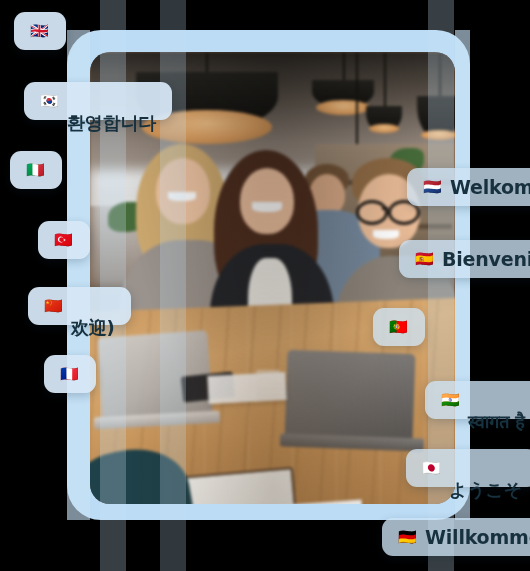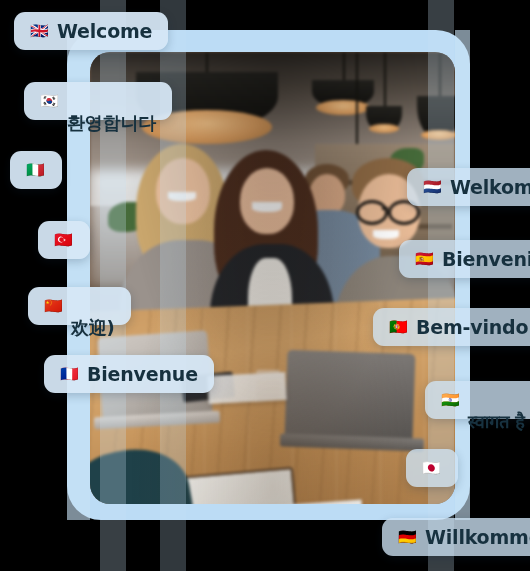--- a/index.html
+++ b/index.html
@@ -285,58 +285,56 @@
 
   <div class="band" style="left:67px; top:30px; width:23px; height:490px;"></div>
   <div class="band" style="left:100px; top:0px; width:26px; height:571px; opacity:.45;"></div>
   <div class="band" style="left:160px; top:0px; width:26px; height:571px; opacity:.40;"></div>
   <div class="band" style="left:428px; top:0px; width:26px; height:571px; opacity:.45;"></div>
   <div class="band" style="left:455px; top:30px; width:15px; height:490px;"></div>
 
   <div id="chip-layer">
       <div class="chip" style="left: 14px; top: 12px;">
         <span class="chip-flag">🇬🇧</span>
-        <span class="chip-label">Welcome</span>
       </div>
       <div class="chip cjk" style="left: 24px; top: 82px;">
         <span class="chip-flag">🇰🇷</span>
         <span class="chip-label">환영합니다</span>
       </div>
       <div class="chip" style="left: 10px; top: 151px;">
         <span class="chip-flag">🇮🇹</span>
       </div>
       <div class="chip" style="left: 38px; top: 221px;">
         <span class="chip-flag">🇹🇷</span>
       </div>
       <div class="chip cjk" style="left: 28px; top: 287px;">
         <span class="chip-flag">🇨🇳</span>
         <span class="chip-label">欢迎)</span>
       </div>
       <div class="chip" style="left: 44px; top: 355px;">
         <span class="chip-flag">🇫🇷</span>
-        <span class="chip-label">Bienvenue</span>
       </div>
       <div class="chip translucent" style="left: 407px; top: 168px;">
         <span class="chip-flag">🇳🇱</span>
         <span class="chip-label">Welkom</span>
       </div>
       <div class="chip translucent" style="left: 399px; top: 240px;">
         <span class="chip-flag">🇪🇸</span>
         <span class="chip-label">Bienvenido</span>
       </div>
       <div class="chip translucent" style="left: 373px; top: 308px;">
         <span class="chip-flag">🇵🇹</span>
-        <span class="chip-label">Bem-vindo</span>
       </div>
       <div class="chip translucent cjk" style="left: 425px; top: 381px;">
         <span class="chip-flag">🇮🇳</span>
         <span class="chip-label">स्वागत है</span>
       </div>
       <div class="chip translucent cjk" style="left: 406px; top: 449px;">
         <span class="chip-flag">🇯🇵</span>
+        <span class="chip-label">ようこそ</span>
       </div>
       <div class="chip translucent" style="left: 382px; top: 518px;">
         <span class="chip-flag">🇩🇪</span>
         <span class="chip-label">Willkommen</span>
       </div>
     </div>
 
 </div>
 
 </body></html>

